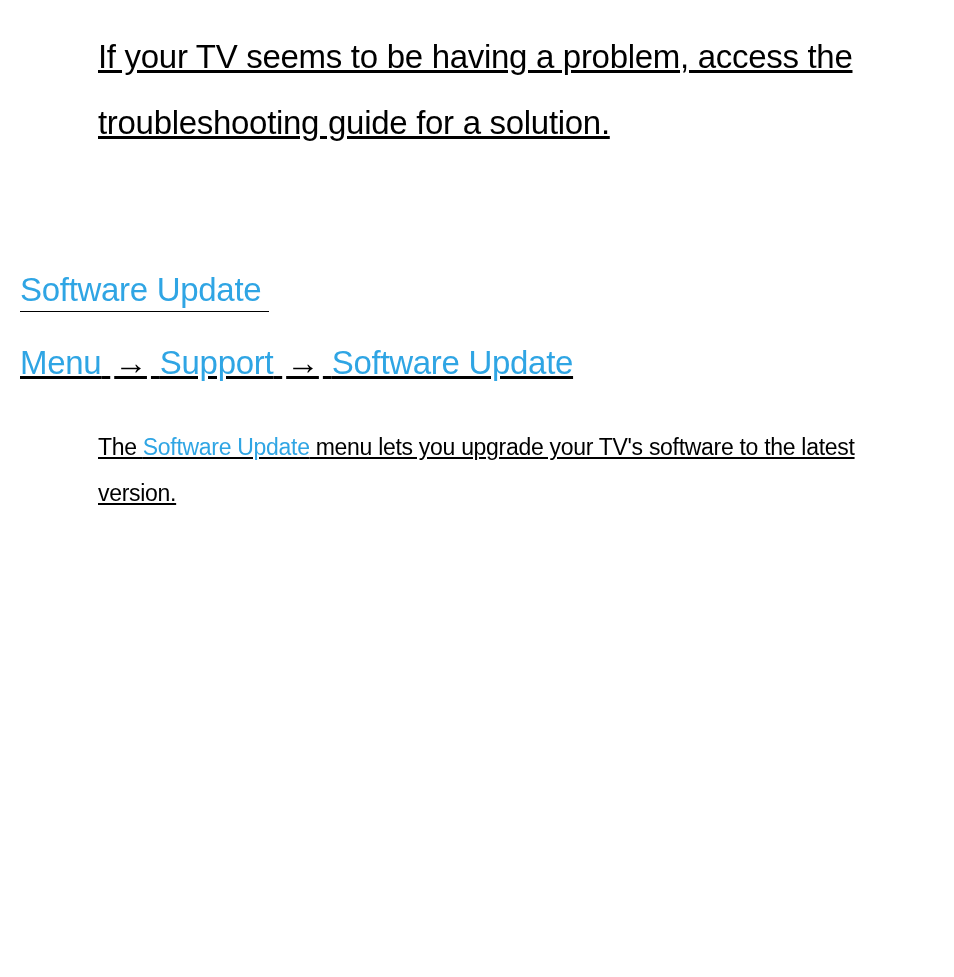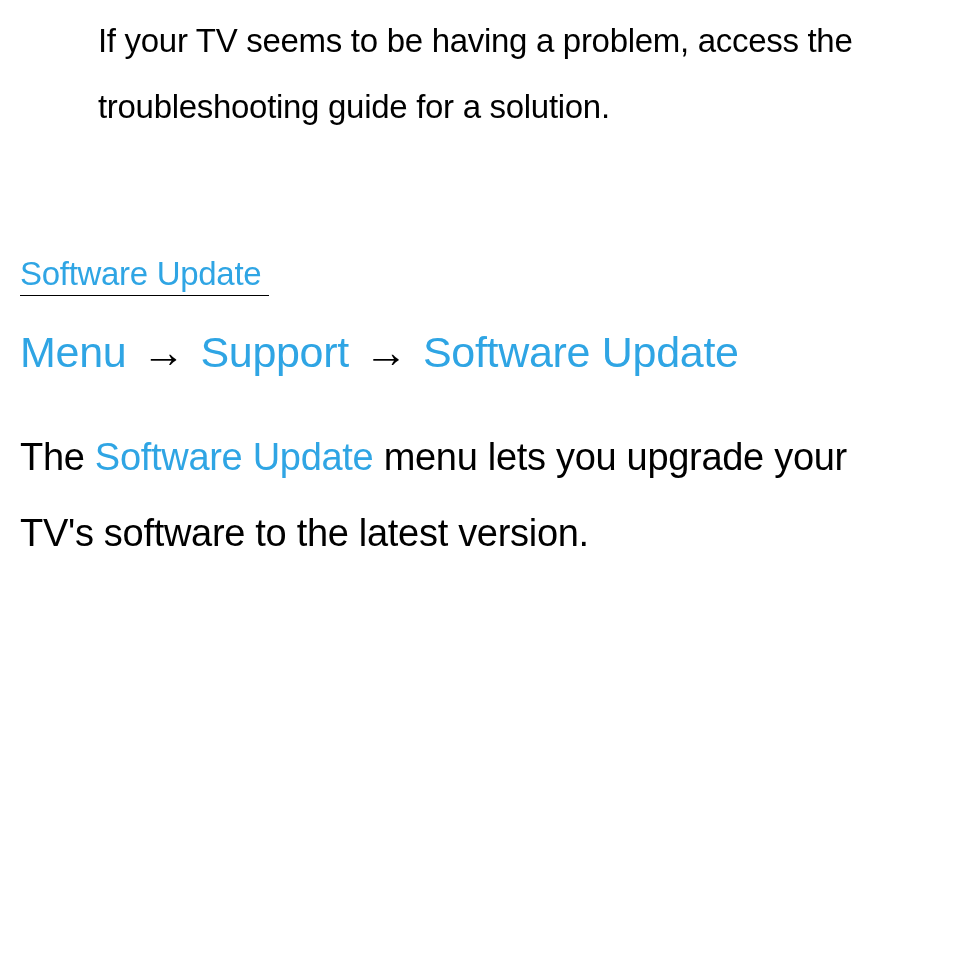--- a/index.html
+++ b/index.html
@@ -9,21 +9,22 @@
     }
     body {
       font-family: Arial, Helvetica, sans-serif;
       background: #ffffff;
       width: 954px;
       height: 977px;
       padding: 0;
       color: #000000;
     }
     .content {
-      padding: 8px 20px 20px 20px;
+      padding: 24px 20px 20px 20px;
+      text-decoration: underline;
     }
     .intro-paragraph {
       font-size: 33px;
       line-height: 2.0;
       margin-left: 78px;
       margin-right: 60px;
       margin-bottom: 115px;
       font-weight: 400;
       color: #000000;
       letter-spacing: -0.3px;
@@ -34,36 +35,37 @@
       font-weight: 400;
       margin-left: 0px;
       margin-bottom: 32px;
       display: inline-block;
       border-bottom: 1.5px solid #000000;
       padding-bottom: 2px;
       padding-right: 8px;
       letter-spacing: -0.3px;
     }
     .breadcrumb {
-      font-size: 43px;
+      font-size: 33px;
       margin-left: 0px;
       margin-bottom: 42px;
       font-weight: 400;
       letter-spacing: -0.3px;
     }
     .breadcrumb .blue {
       color: #2fa5e4;
     }
     .breadcrumb .arrow {
       color: #000000;
       margin: 0 4px;
     }
     .body-paragraph {
-      font-size: 38px;
+      font-size: 23px;
       line-height: 2.0;
+      margin-left: 78px;
       margin-right: 60px;
       margin-bottom: 36px;
       font-weight: 400;
       color: #000000;
       letter-spacing: -0.3px;
     }
     .body-paragraph .blue {
       color: #2fa5e4;
     }
   </style>

